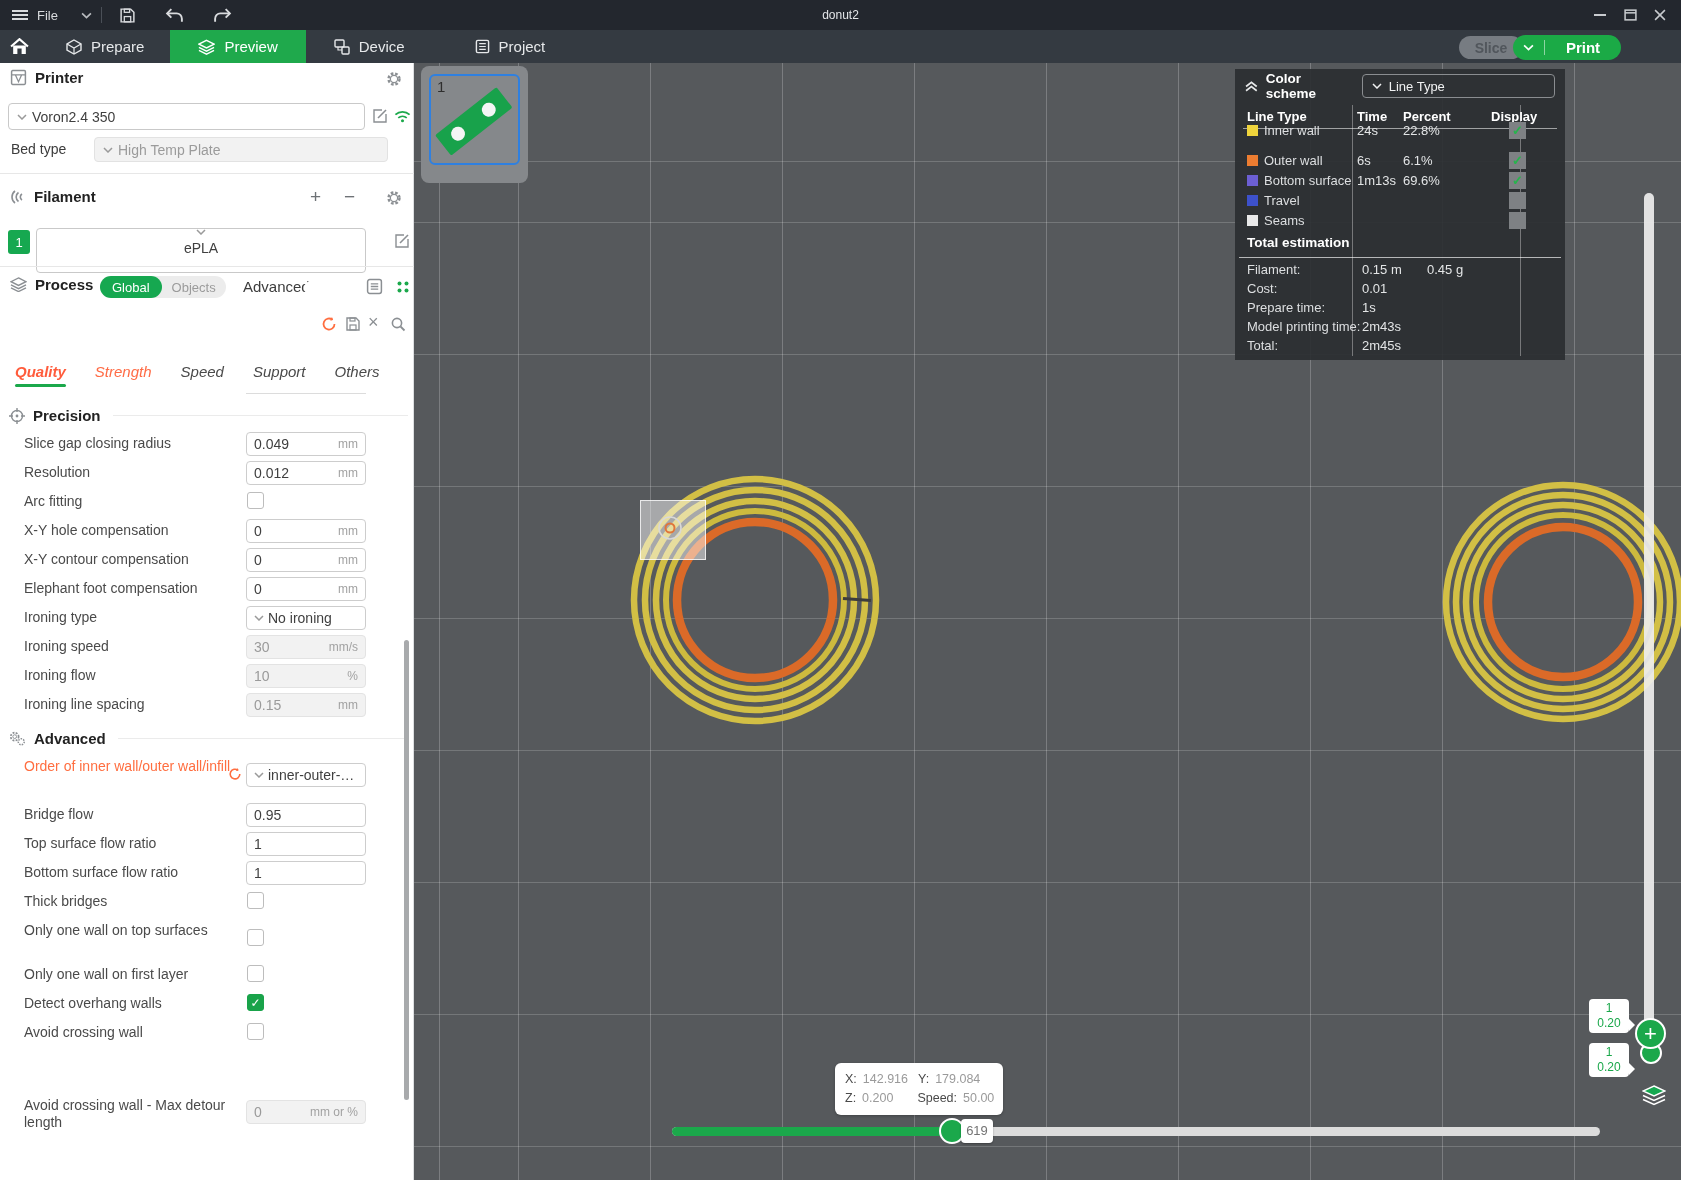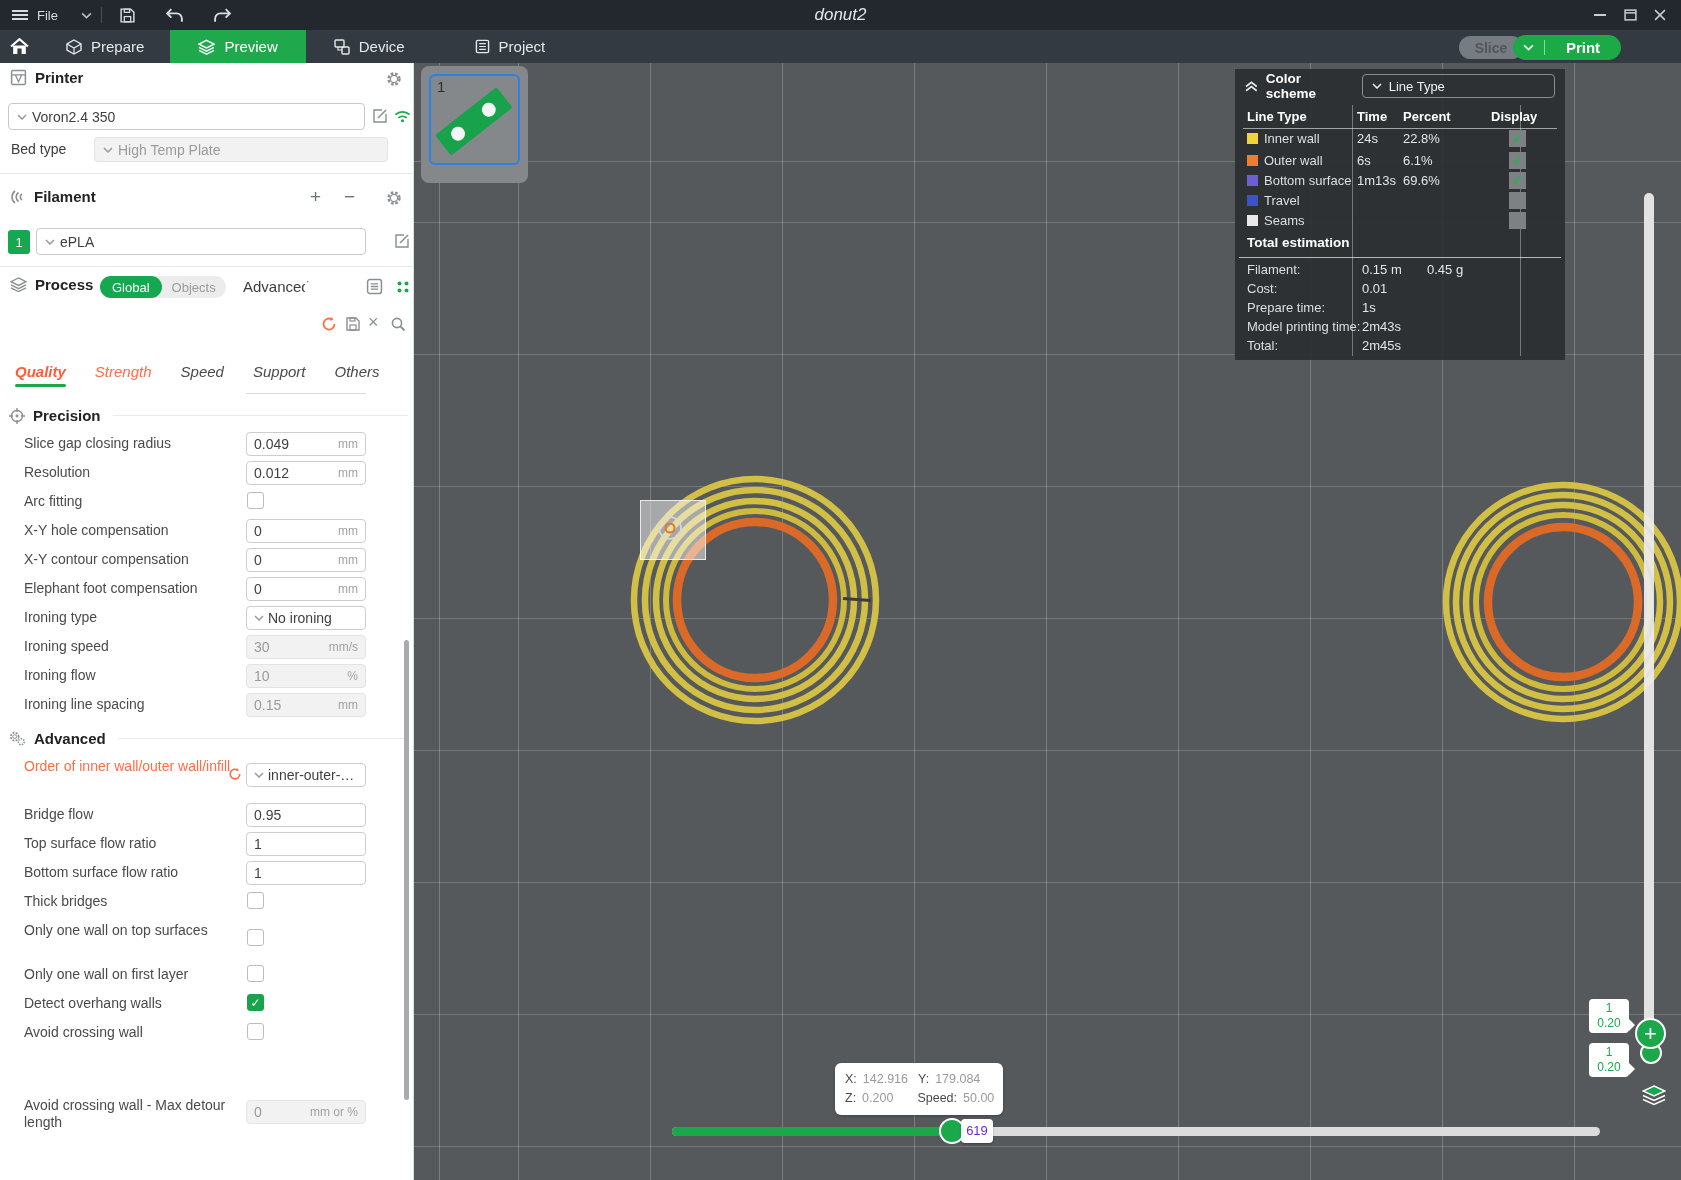--- a/index.html
+++ b/index.html
@@ -7,21 +7,21 @@
   body{font-family:"Liberation Sans",sans-serif;background:#56595C;position:relative;}
   .a{position:absolute;}
   svg.ic{display:inline-block;vertical-align:middle;}
 
   
   #titlebar{left:0;top:0;width:1681px;height:30px;background:#23272E;color:#D9DBDE;}
   #titlebar .seg{display:flex;align-items:center;height:30px;}
   .burger{width:16px;height:10px;border-top:2px solid #D9DBDE;border-bottom:2px solid #D9DBDE;position:relative;}
   .burger::after{content:"";position:absolute;left:0;top:2px;width:16px;height:2px;background:#D9DBDE;}
   .tb-sep{width:1px;height:16px;background:#4A4F57;}
-  .win-title{left:0;top:0;width:100%;height:30px;text-align:center;line-height:30px;font-size:17px;color:#E3E5E8;font-style:italic;}
+  .win-title{left:0;top:0;width:100%;height:30px;text-align:center;line-height:30px;font-size:12px;color:#E3E5E8;}
   .winbtn{width:30px;height:30px;display:flex;align-items:center;justify-content:center;color:#C8CBCF;}
 
   
   #tabbar{left:0;top:30px;width:1681px;height:33px;background:#343A41;color:#E6E8EA;}
   .nav-tab{height:33px;display:flex;align-items:center;gap:9px;font-size:15px;padding:0 14px;color:#E6E8EA;}
   .nav-tab.active{background:#1FA94C;color:#FFF;}
   .pill{border-radius:13px;font-size:14px;display:flex;align-items:center;justify-content:center;}
   #slice-btn{left:1459px;top:36px;width:64px;height:23px;background:#777C82;color:#51565C;font-weight:bold;}
   #print-grp{left:1513px;top:35px;width:108px;height:25px;background:#1BAA46;border-radius:13px;color:#fff;display:flex;align-items:center;}
   #print-grp .chev-part{width:32px;display:flex;justify-content:center;border-right:1px solid rgba(255,255,255,.5);height:15px;align-items:center;}
@@ -91,21 +91,21 @@
   .stat-row .sv2{position:absolute;left:192px;white-space:nowrap;}
 
   
   #vtrack{left:1230px;top:130px;width:10px;height:865px;background:rgba(238,238,238,.92);border-radius:5px;}
   .vhandle{border-radius:50%;background:#1BA84B;border:2px solid #fff;}
   .bubble{width:40px;height:34px;background:#fff;border-radius:4px;color:#1BA84B;font-size:12px;text-align:center;line-height:15px;padding-top:2px;}
   .bubble::after{content:"";position:absolute;right:-6px;top:20px;border:6px solid transparent;border-left-color:#fff;border-right:0;}
   #htrack{left:258px;top:1064px;width:928px;height:9px;background:#DCDCDC;border-radius:5px;}
   #hfill{left:258px;top:1064px;width:281px;height:9px;background:#1BA84B;border-radius:5px;}
   #hhandle{left:525px;top:1055px;width:26px;height:26px;}
-  #hval{left:547px;top:1056px;width:32px;height:24px;background:#fff;border-radius:4px;color:#6d28d9;font-size:13px;text-align:center;line-height:24px;box-shadow:0 1px 2px rgba(0,0,0,.3);}
+  #hval{left:547px;top:1056px;width:32px;height:24px;background:#fff;border-radius:4px;color:#737373;font-size:13px;text-align:center;line-height:24px;box-shadow:0 1px 2px rgba(0,0,0,.3);}
   #coord-tip{left:421px;top:1000px;width:168px;height:52px;background:#fff;border-radius:6px;box-shadow:0 1px 3px rgba(0,0,0,.25);padding:7px 10px;font-size:12.5px;color:#4A4A4A;}
   #coord-tip .val{color:#9A9A9A;}
   #coord-tip .row{display:flex;gap:6px;line-height:19px;white-space:nowrap;}
 </style>
 </head>
 <body>
 
 <svg width="0" height="0" style="position:absolute">
   <symbol id="i-chev" viewBox="0 0 10 6">
       <polyline points="1,1 5,5 9,1" fill="none" stroke="currentColor" stroke-width="1.5"></polyline>
@@ -331,21 +331,21 @@
       </svg>
     <span>Filament</span>
   </div>
   <span class="a" style="left:310px;top:123px;font-size:19px;color:#6E7276;">+</span>
   <span class="a" style="left:344px;top:123px;font-size:19px;color:#6E7276;">−</span>
   <svg class="a ic ghost-ic" width="16" height="16" style="left:386px;top:127px;">
       <use href="#i-gear"></use>
     </svg>
 
   <div class="a g1box" style="left:8px;top:167px;">1</div>
-  <div class="a sel" style="left:36px;top:165px;width:330px;height:27px;">
+  <div class="a sel" style="left:36px;top:165px;width:330px;height:45px;flex-direction:column;">
     <svg class="ic cv" width="10" height="6">
         <use href="#i-chev"></use>
       </svg>
     <span>ePLA</span>
   </div>
   <svg class="a ic ghost-ic" width="16" height="16" style="left:394px;top:170px;">
       <use href="#i-pencil"></use>
     </svg>
 
   <div class="a divider" style="left:0;top:203px;width:414px;"></div>
@@ -594,21 +594,21 @@
     </div>
     <div class="vline" style="left:117px;"></div>
     <div class="vline" style="left:285px;"></div>
 
     <span class="leg-col-h" style="left:12px;">Line Type</span>
     <span class="leg-col-h" style="left:122px;">Time</span>
     <span class="leg-col-h" style="left:168px;">Percent</span>
     <span class="leg-col-h" style="left:256px;">Display</span>
     <div class="a" style="left:8px;top:59px;width:314px;height:1px;background:rgba(255,255,255,.55);"></div>
 
-    <div class="leg-row" style="top:60px;">
+    <div class="leg-row" style="top:52px;">
       <span class="sw" style="background:#EFD43C;"></span>
       <span class="nm">Inner wall</span>
         <span class="tm">24s</span>
         <span class="pc">22.8%</span>
       <span class="disp">✓</span>
     </div>
     <div class="leg-row" style="top:82px;">
       <span class="sw" style="background:#ED7D31;"></span>
       <span class="nm">Outer wall</span>
         <span class="tm">6s</span>

